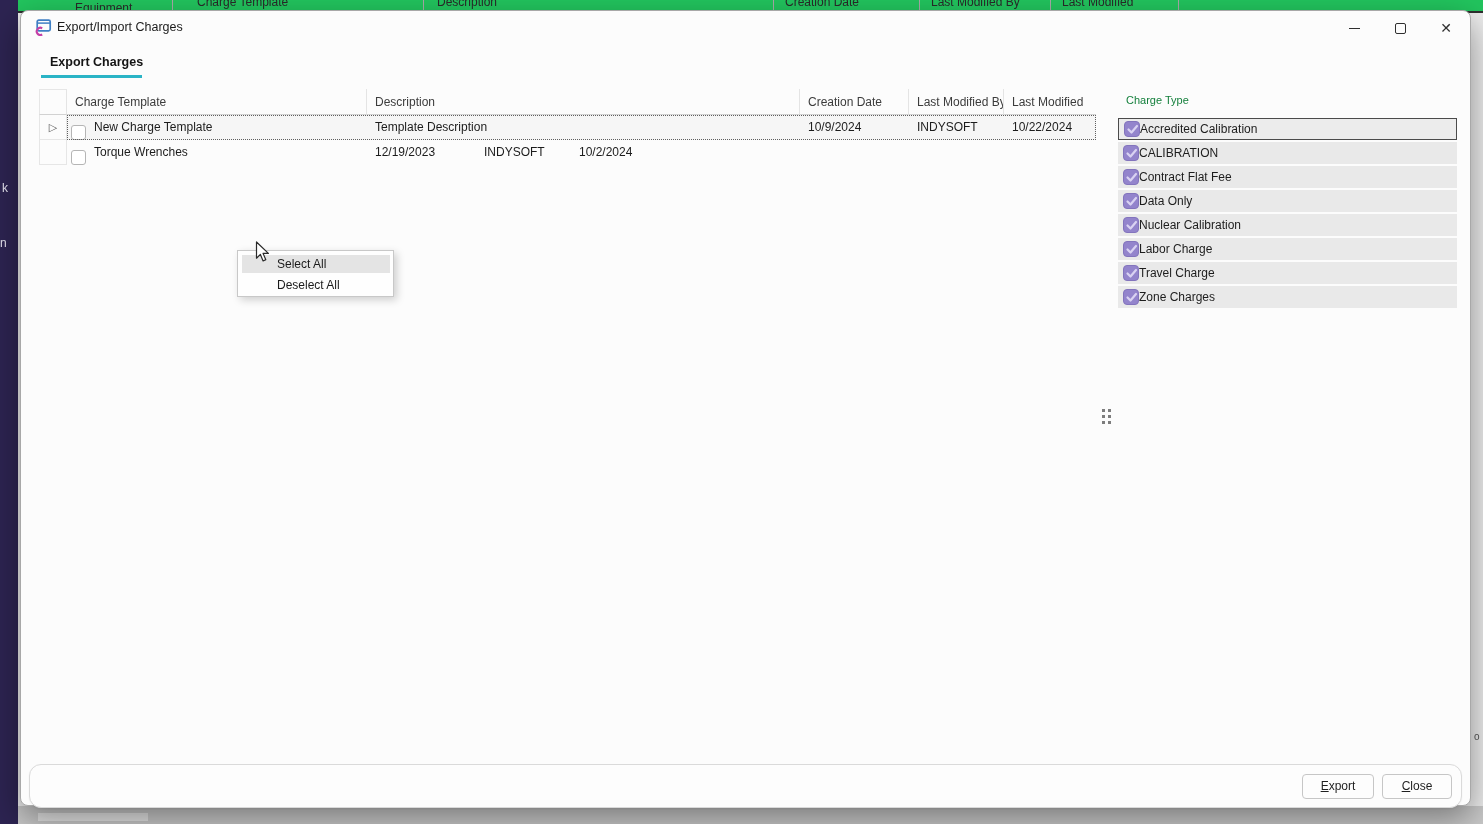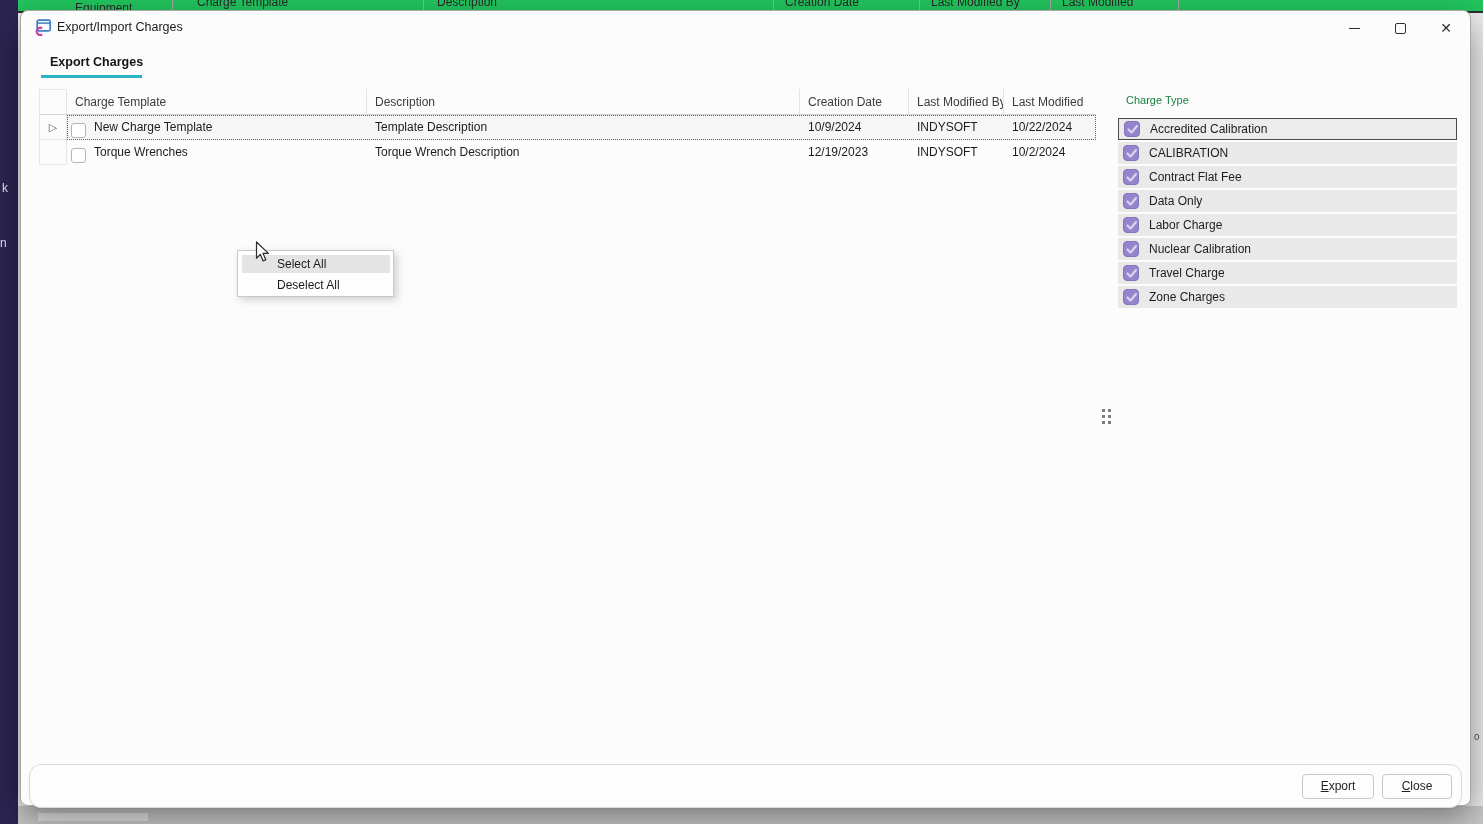--- a/index.html
+++ b/index.html
@@ -63,36 +63,36 @@
   .c-template { width:300px; }
   .c-desc { width:433px; }
   .c-created { width:109px; }
   .c-modby { width:95px; }
   .c-mod { width:92px; border-right:none !important; }
   .trow.focused { background:#f6f6f6; outline:1px dotted #5f5f5f; outline-offset:-1px; }
   .cb {
     display:inline-block; width:15px; height:15px; margin:5px 8px 0 2px;
     background:#fff; border:1px solid #b5b5b5; border-radius:3px; vertical-align:top;
   }
-  .cell-flex { display:flex; align-items:center; padding-left:2px; }
+  .cell-flex { display:flex; align-items:flex-end; padding-left:2px; }
   .expander { cursor:default; }
 
   
   .ct-label { position:absolute; left:1105px; top:83px; font-size:11px; color:#15803d; }
   .ct-list { position:absolute; left:1097px; top:107px; width:339px; }
   .ct-item {
     height:22px; margin-bottom:2px; background:#e9e9e9;
     display:flex; align-items:center; padding-left:5px; font-size:12px; color:#1d1d1d;
   }
   .ct-item.focused { border:1px solid #4b4b4b; background:#ececec; }
   .ct-cb {
     width:16px; height:16px; border-radius:4px; background:#9384cc; border:1px solid #8374bd;
     display:flex; align-items:center; justify-content:center; flex:0 0 16px;
   }
-  .ct-item .lbl { margin-left:10px; }
+  .ct-item .lbl { }
 
   
   .grip { position:absolute; left:1081px; top:398px; display:grid;
           grid-template-columns:3px 3px; grid-auto-rows:3px; gap:3px; }
   .grip i { background:#7d7d7d; }
 
   
   .ctx-menu {
     position:absolute; left:216px; top:227px; width:157px; height:47px;
     background:#fefefe; border:1px solid #c8c8c8;
@@ -196,21 +196,20 @@
       </div>
     </div>
 
     <div style="display:flex">
       <div class="cell c-rowhdr" style="height:25px"></div>
       <div class="trow" style="width:1029px">
         <div class="cell c-template cell-flex">
           <span class="cb"></span>
           <span>Torque Wrenches</span>
         </div>
-        <div class="cell c-desc">Torque Wrench Description</div>
         <div class="cell c-created">12/19/2023</div>
         <div class="cell c-modby">INDYSOFT</div>
         <div class="cell c-mod">10/2/2024</div>
       </div>
     </div>
   </div>
 
   <div class="ct-label">Charge Type</div>
   <div class="ct-list">
     <div class="ct-item focused">
@@ -244,29 +243,29 @@
           </svg>
         </span>
       <span class="lbl">Data Only</span>
     </div>
     <div class="ct-item">
       <span class="ct-cb">
           <svg width="16" height="16">
             <polyline points="3.5,8.5 6.5,11.5 12,5" fill="none" stroke="#d9d2f2" stroke-width="2.2" stroke-linecap="round" stroke-linejoin="round"></polyline>
           </svg>
         </span>
+      <span class="lbl">Nuclear Calibration</span>
+    </div>
+    <div class="ct-item">
+      <span class="ct-cb">
+          <svg width="16" height="16">
+            <polyline points="3.5,8.5 6.5,11.5 12,5" fill="none" stroke="#d9d2f2" stroke-width="2.2" stroke-linecap="round" stroke-linejoin="round"></polyline>
+          </svg>
+        </span>
       <span class="lbl">Labor Charge</span>
-    </div>
-    <div class="ct-item">
-      <span class="ct-cb">
-          <svg width="16" height="16">
-            <polyline points="3.5,8.5 6.5,11.5 12,5" fill="none" stroke="#d9d2f2" stroke-width="2.2" stroke-linecap="round" stroke-linejoin="round"></polyline>
-          </svg>
-        </span>
-      <span class="lbl">Nuclear Calibration</span>
     </div>
     <div class="ct-item">
       <span class="ct-cb">
           <svg width="16" height="16">
             <polyline points="3.5,8.5 6.5,11.5 12,5" fill="none" stroke="#d9d2f2" stroke-width="2.2" stroke-linecap="round" stroke-linejoin="round"></polyline>
           </svg>
         </span>
       <span class="lbl">Travel Charge</span>
     </div>
     <div class="ct-item">

